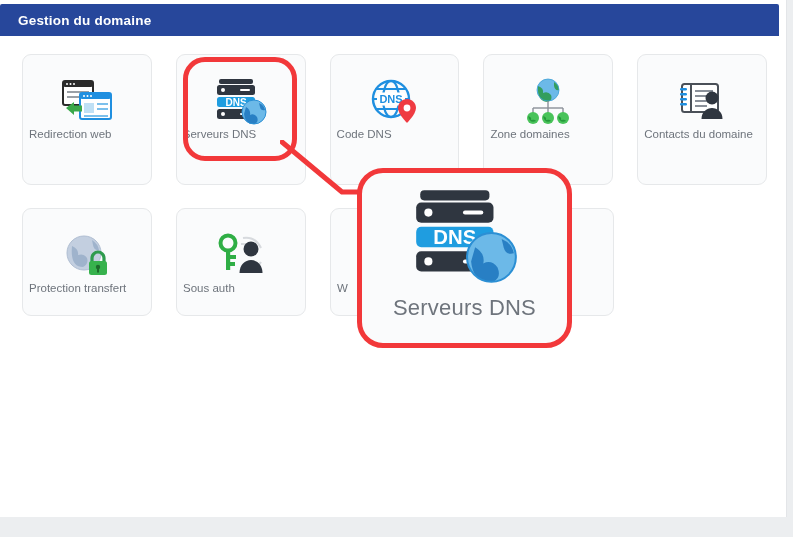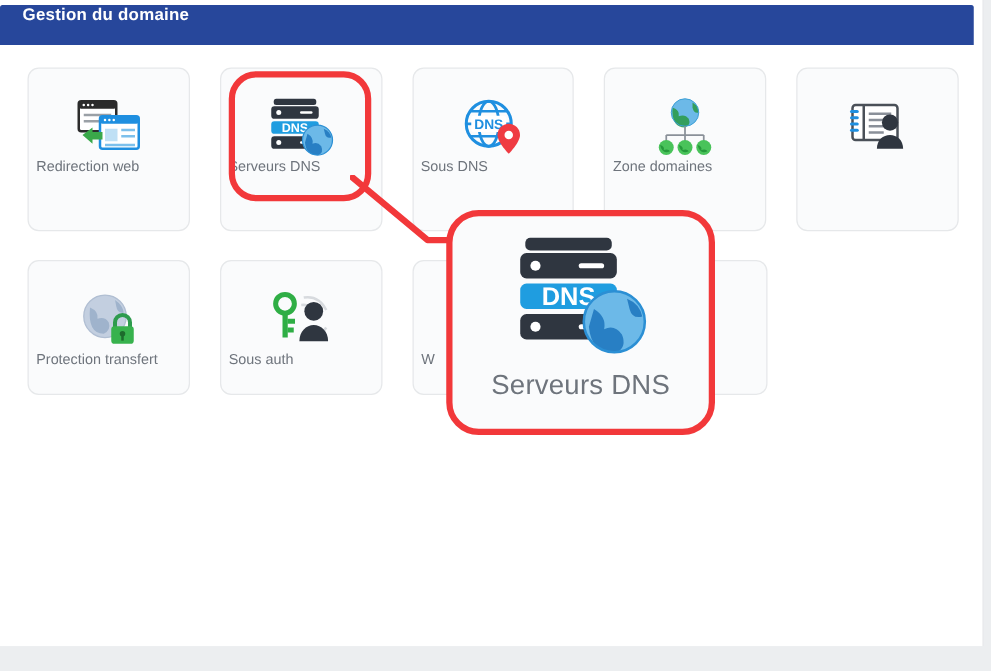--- a/index.html
+++ b/index.html
@@ -16,21 +16,21 @@
   }
   .panel{
     position:absolute;left:0;top:0;width:787px;height:517px;
     background:#ffffff;
     border-right:1px solid #e3e5e8;
     box-sizing:border-box;
   }
   .panel-header{
     position:absolute;left:0;top:4px;width:779px;height:32px;
     background:#27479b;
-    display:flex;
+    display:flex;align-items:center;
     border-radius:2px 2px 0 0;
   }
   .panel-title{
     color:#ffffff;
     font-size:13.5px;
     font-weight:bold;
     letter-spacing:.2px;
     padding-left:18px;
   }
   .grid{
@@ -190,21 +190,21 @@
               <ellipse cx="24" cy="22" rx="8" ry="18" fill="none" stroke="#1f8fe0" stroke-width="2.2"></ellipse>
               <line x1="6" y1="22" x2="42" y2="22" stroke="#1f8fe0" stroke-width="2.2"></line>
               <line x1="9" y1="12" x2="39" y2="12" stroke="#1f8fe0" stroke-width="2"></line>
               <line x1="9" y1="32" x2="39" y2="32" stroke="#1f8fe0" stroke-width="2"></line>
               <rect x="10" y="15.5" width="28" height="13" rx="2" fill="#ffffff"></rect>
               <text x="24" y="26" font-family="Liberation Sans, sans-serif" font-size="11" font-weight="bold" fill="#1f8fe0" text-anchor="middle">DNS</text>
               <path d="M40 22 c5 0 9 4 9 9 c0 6 -9 15 -9 15 c0 0 -9 -9 -9 -15 c0 -5 4 -9 9 -9 z" fill="#ef3b42"></path>
               <circle cx="40" cy="31" r="3.4" fill="#ffffff"></circle>
             </svg>
           </div>
-          <div class="card-label">Sous DNS</div>
+          <div class="card-label">Code DNS</div>
         </div>
 
         <div class="card">
           <div class="card-icon">
             <svg width="54" height="50" viewBox="0 0 54 50">
               <circle cx="27" cy="13" r="11" fill="#6cb9e8"></circle>
               <path d="M17 9 q6 2 5 7 q5 -2 8 2 q2 5 -3 7 q-11 0 -10 -16 z" fill="#2e9b4e" opacity="0.9"></path>
               <path d="M33 5 q5 3 5 8 q-4 1 -5 -4 z" fill="#2e9b4e" opacity="0.9"></path>
               <circle cx="27" cy="13" r="11" fill="none" stroke="#3c9fd6" stroke-width="0.8"></circle>
               <line x1="27" y1="24" x2="27" y2="31" stroke="#8a9099" stroke-width="1.4"></line>
@@ -233,20 +233,21 @@
               <rect x="6" y="19" width="7" height="2.4" rx="1.2" fill="#1f8fe0"></rect>
               <rect x="6" y="24" width="7" height="2.4" rx="1.2" fill="#1f8fe0"></rect>
               <rect x="21" y="11" width="18" height="2" fill="#8a9099"></rect>
               <rect x="21" y="16" width="18" height="2" fill="#8a9099"></rect>
               <rect x="21" y="21" width="18" height="2" fill="#8a9099"></rect>
               <rect x="21" y="26" width="12" height="2" fill="#8a9099"></rect>
               <circle cx="38" cy="19" r="6.5" fill="#2f3640"></circle>
               <path d="M27.5 40 c0 -7 5 -11 10.5 -11 c5.5 0 10.5 4 10.5 11 z" fill="#2f3640"></path>
             </svg>
           </div>
+          <div class="card-label">Contacts du domaine</div>
         </div>
       </div>
 
       <div class="row">
 
         <div class="card tall">
           <div class="card-icon">
             <svg width="54" height="50" viewBox="0 0 54 50">
               <circle cx="24" cy="22" r="17" fill="#c3cfe0"></circle>
               <path d="M12 15 q7 3 6 9 q6 -2 9 3 q2 6 -4 9 q-13 0 -11 -21 z" fill="#9fb3cc"></path>

